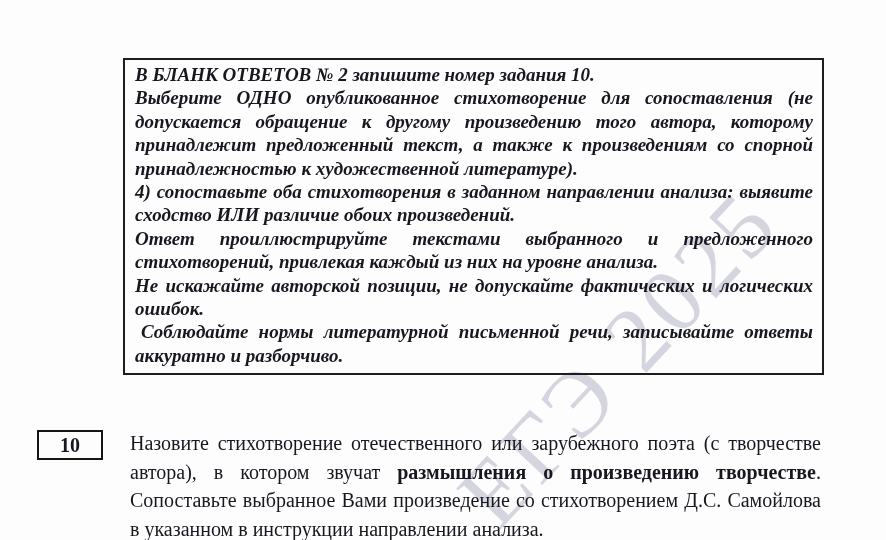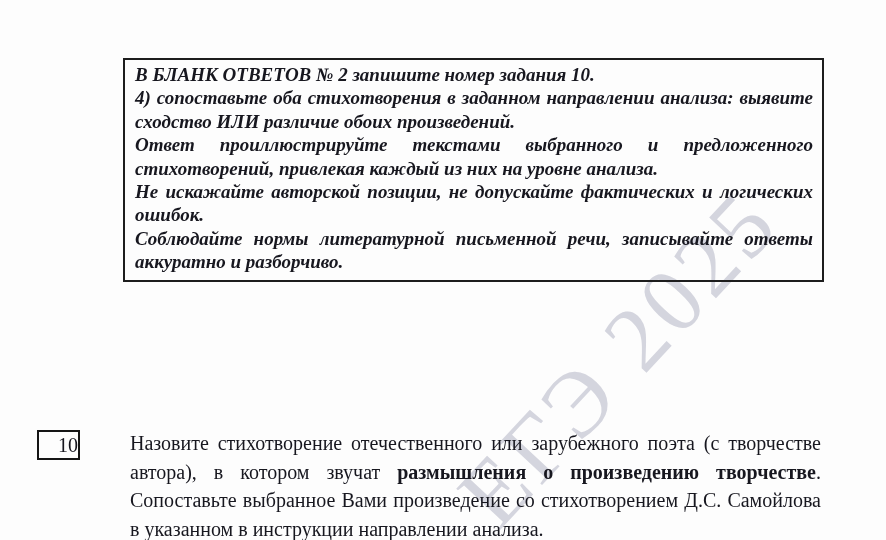--- a/index.html
+++ b/index.html
@@ -45,29 +45,29 @@
   .instruction-box p {
     margin: 0;
     text-align: justify;
   }
   
   .instruction-box p:nth-of-type(6) { text-indent: 6px; }
   .task-number-box {
     position: absolute;
     left: 37px;
     top: 430px;
-    width: 43px;
+    width: 66px;
     height: 30px;
     box-sizing: border-box;
     border: 2px solid #151515;
     background: #fdfdfd;
     display: flex;
     align-items: center;
-    justify-content: flex-end;
-    font-weight: normal;
+    justify-content: center;
+    font-weight: bold;
     font-size: 20px;
     z-index: 1;
   }
   .task-text {
     position: absolute;
     left: 130px;
     top: 429px;
     width: 691px;
     margin: 0;
     font-size: 20px;
@@ -79,20 +79,21 @@
 </style>
 </head>
 <body>
 
 <div class="page">
 
   <div class="watermark">ЕГЭ 2025</div>
 
   <div class="instruction-box">
     <p>В БЛАНК ОТВЕТОВ № 2 запишите номер задания 10.</p>
+    <p>Выберите ОДНО опубликованное стихотворение для сопоставления (не допускается обращение к другому произведению того автора, которому принадлежит предложенный текст, а также к произведениям со спорной принадлежностью к художественной литературе).</p>
     <p>4) сопоставьте оба стихотворения в заданном направлении анализа: выявите сходство ИЛИ различие обоих произведений.</p>
     <p>Ответ проиллюстрируйте текстами выбранного и предложенного стихотворений, привлекая каждый из них на уровне анализа.</p>
     <p>Не искажайте авторской позиции, не допускайте фактических и логических ошибок.</p>
     <p>Соблюдайте нормы литературной письменной речи, записывайте ответы аккуратно и разборчиво.</p>
   </div>
 
   <div class="task-number-box">
     <span>10</span>
   </div>
 

